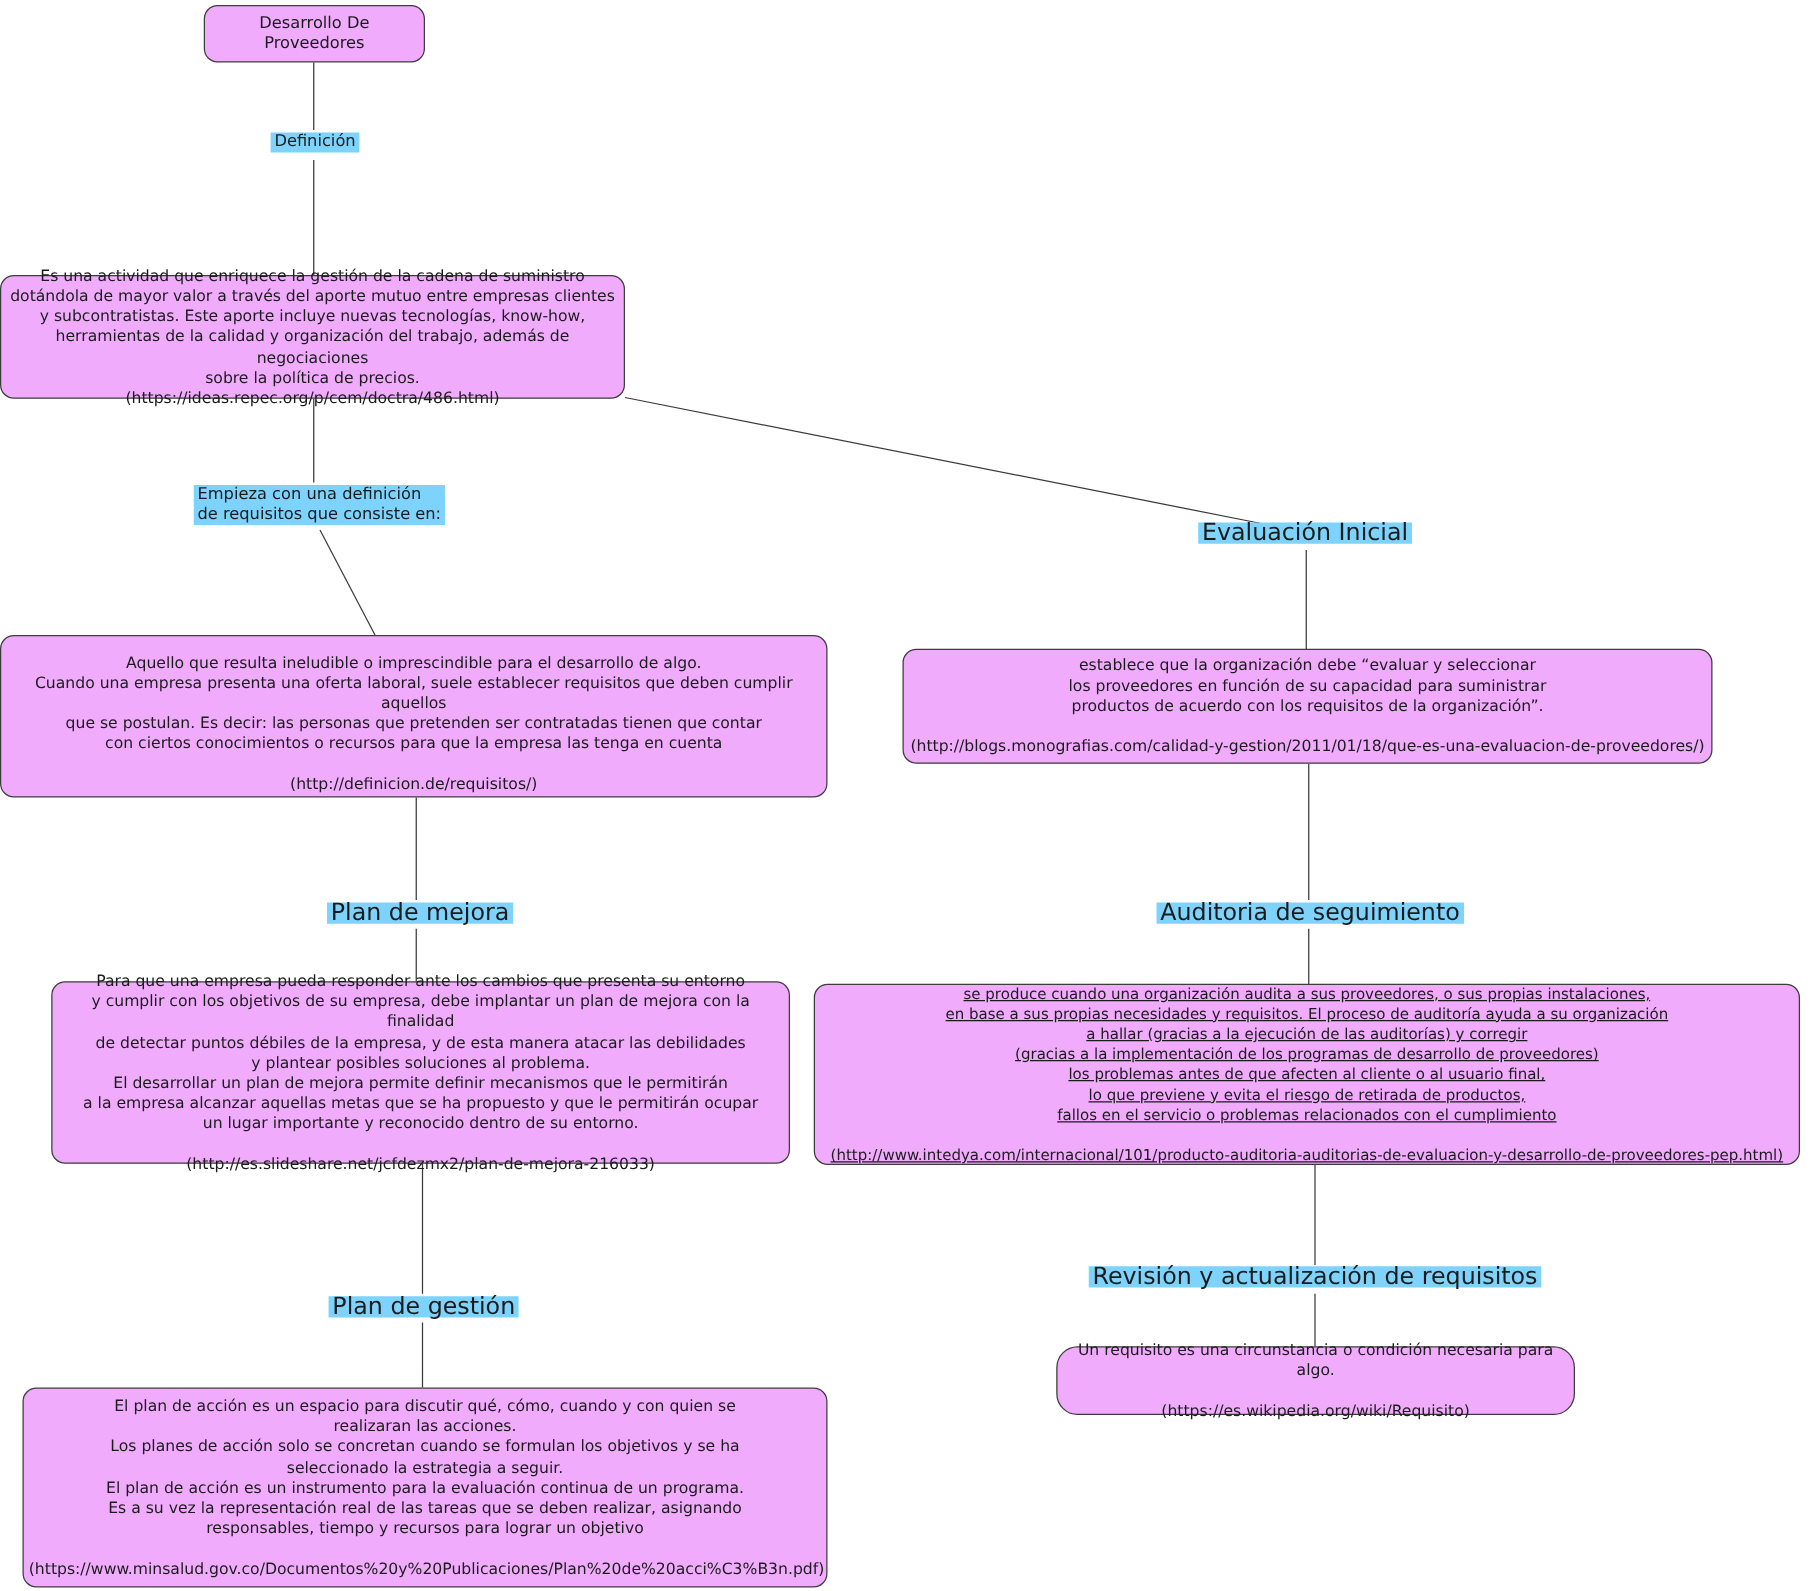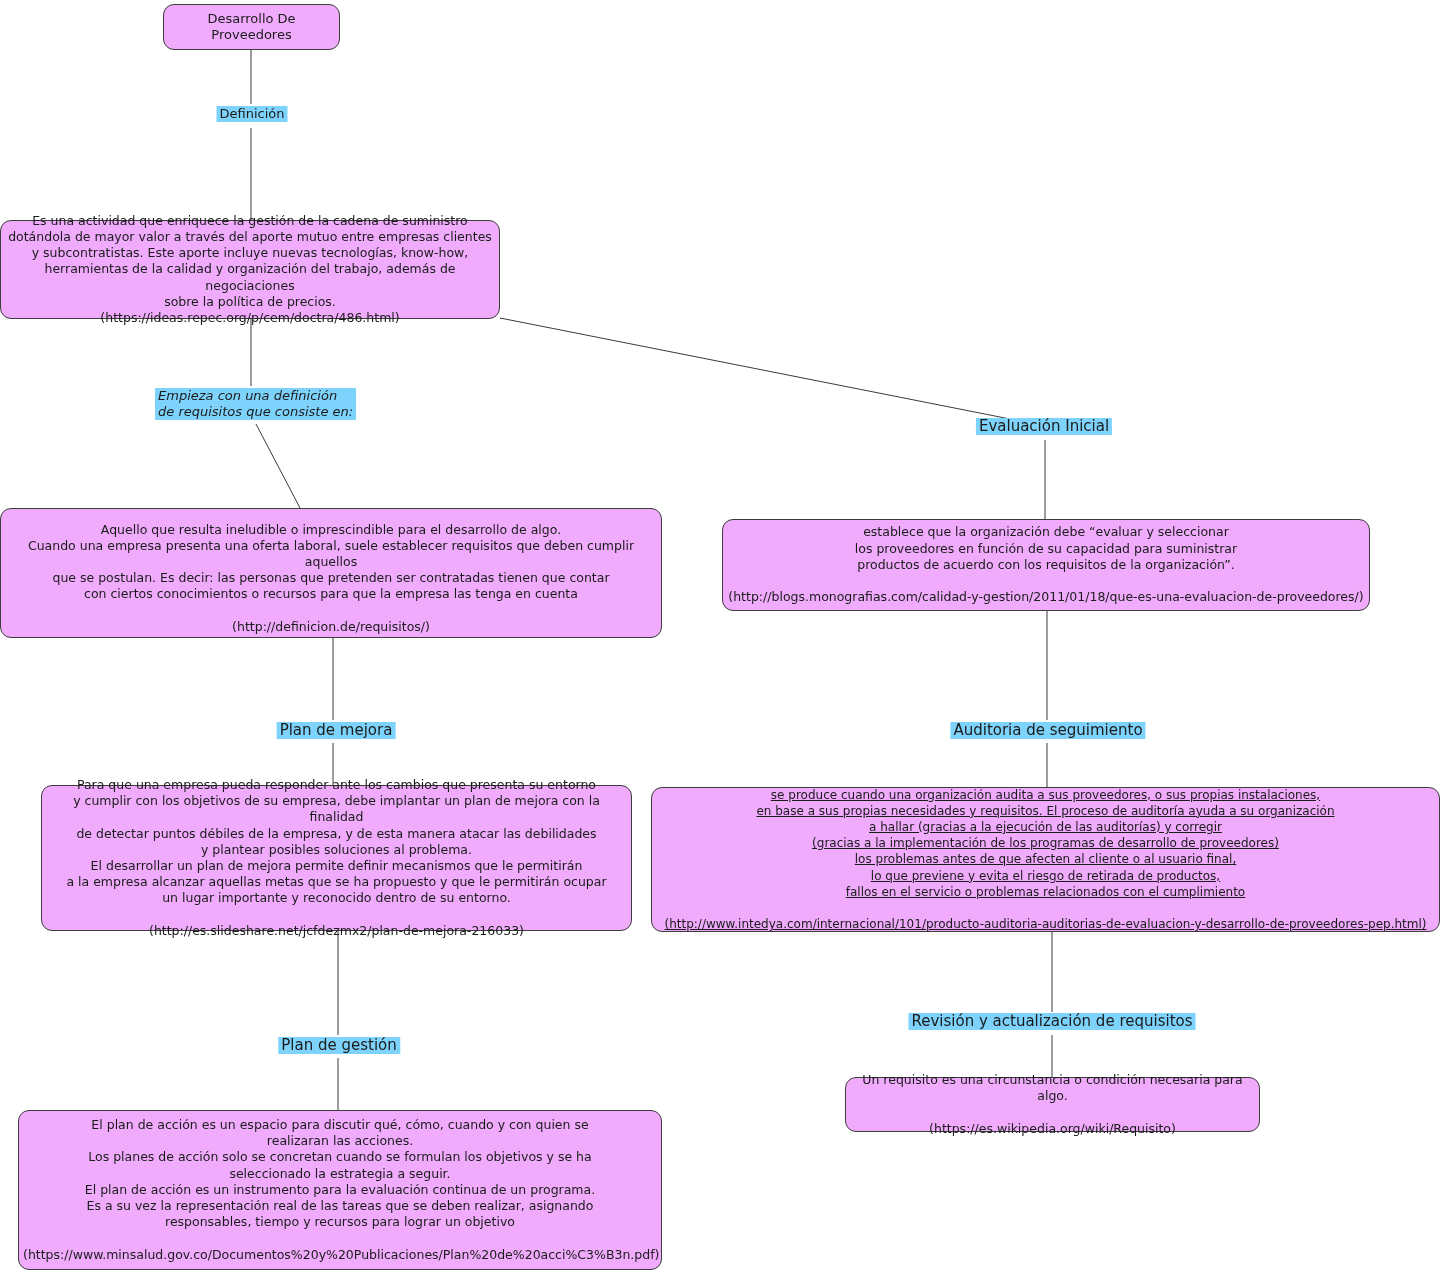--- a/index.html
+++ b/index.html
@@ -43,37 +43,37 @@
   }
   .node-text { display: block; width: 100%; }
 
   
   .node-root        { left: 163px;  top: 4px;    width: 177px; height: 46px;  font-size: 13px; }
   .node-definition  { left: 0px;    top: 220px;  width: 500px; height: 99px;  }
   .node-requisitos  { left: 0px;    top: 508px;  width: 662px; height: 130px; align-items: flex-end; padding-top: 6px; }
   .node-evaluacion  { left: 722px;  top: 519px;  width: 648px; height: 92px;  }
   .node-planmejora  { left: 41px;   top: 785px;  width: 591px; height: 146px; }
   .node-auditoria   { left: 651px;  top: 787px;  width: 789px; height: 145px; font-size: 12px; text-decoration: underline; }
-  .node-requisito   { left: 845px;  top: 1077px; width: 415px; height: 55px;  }
+  .node-requisito   { left: 845px;  top: 1077px; width: 415px; height: 55px; border-radius: 17px;  }
   .node-planaccion  { left: 18px;   top: 1110px; width: 644px; height: 160px; }
 
   
   .edge-label {
     position: absolute;
     z-index: 3;
     background: #7dd3fc;
     padding: 0 3px;
     white-space: pre-line;
   }
   .label-center { transform: translateX(-50%); text-align: center; }
   .label-small  { font-size: 13px; line-height: 16px; }
-  .label-big    { font-size: 15px; line-height: 17px; }
+  .label-big    { font-size: 19px; line-height: 17px; }
 
   .label-definicion { left: 252px;  top: 106px;  }
-  .label-empieza    { left: 155px;  top: 388px;  text-align: left; font-style: italic; }
+  .label-empieza    { left: 155px;  top: 388px;  text-align: left; }
   .label-evalinit   { left: 1044px; top: 418px;  }
   .label-planmejora { left: 336px;  top: 722px;  }
   .label-auditoria  { left: 1048px; top: 722px;  }
   .label-revision   { left: 1052px; top: 1013px; }
   .label-planaccion { left: 339px;  top: 1037px; }
 </style>
 </head>
 <body>
 
 <svg class="connectors" width="1451" height="1273">

